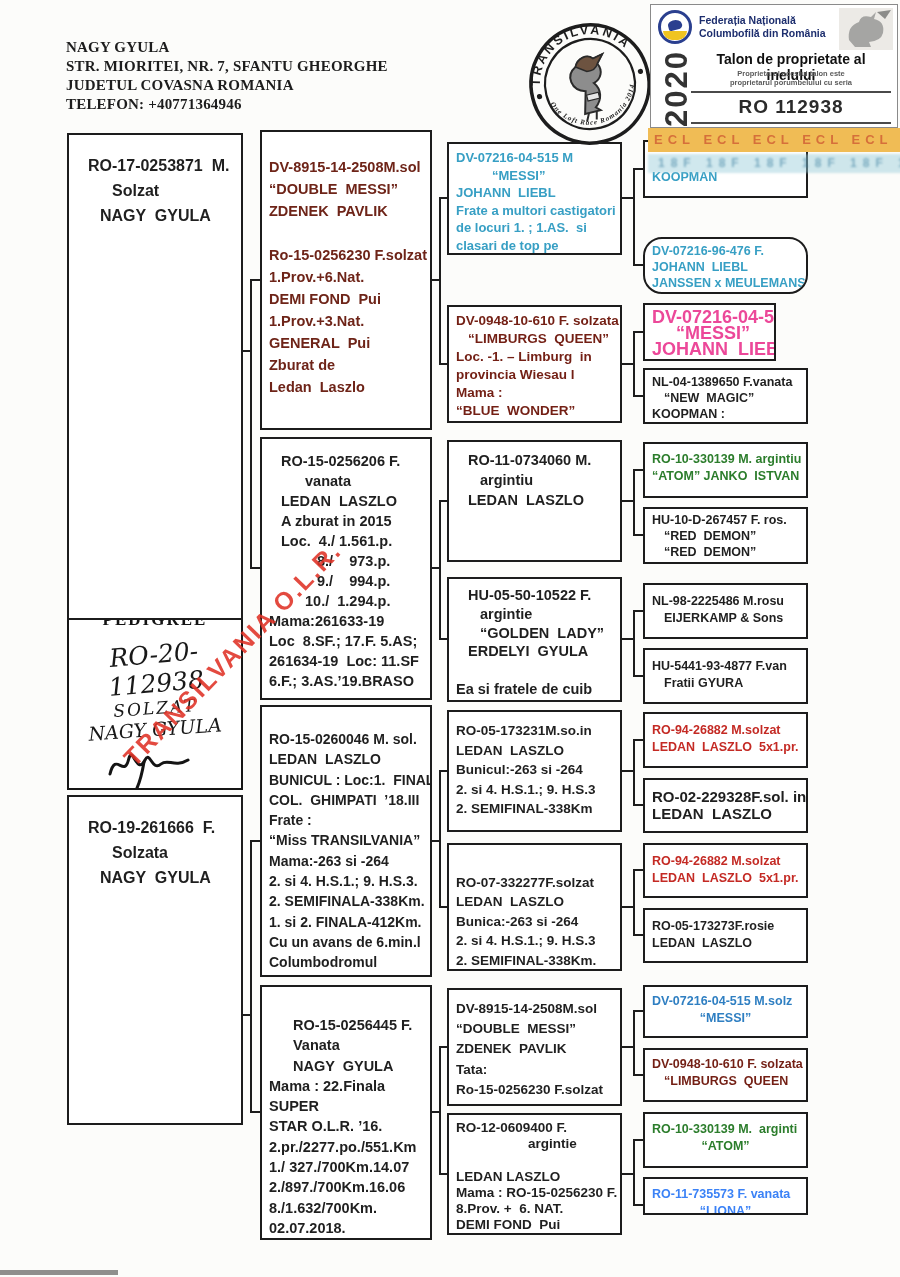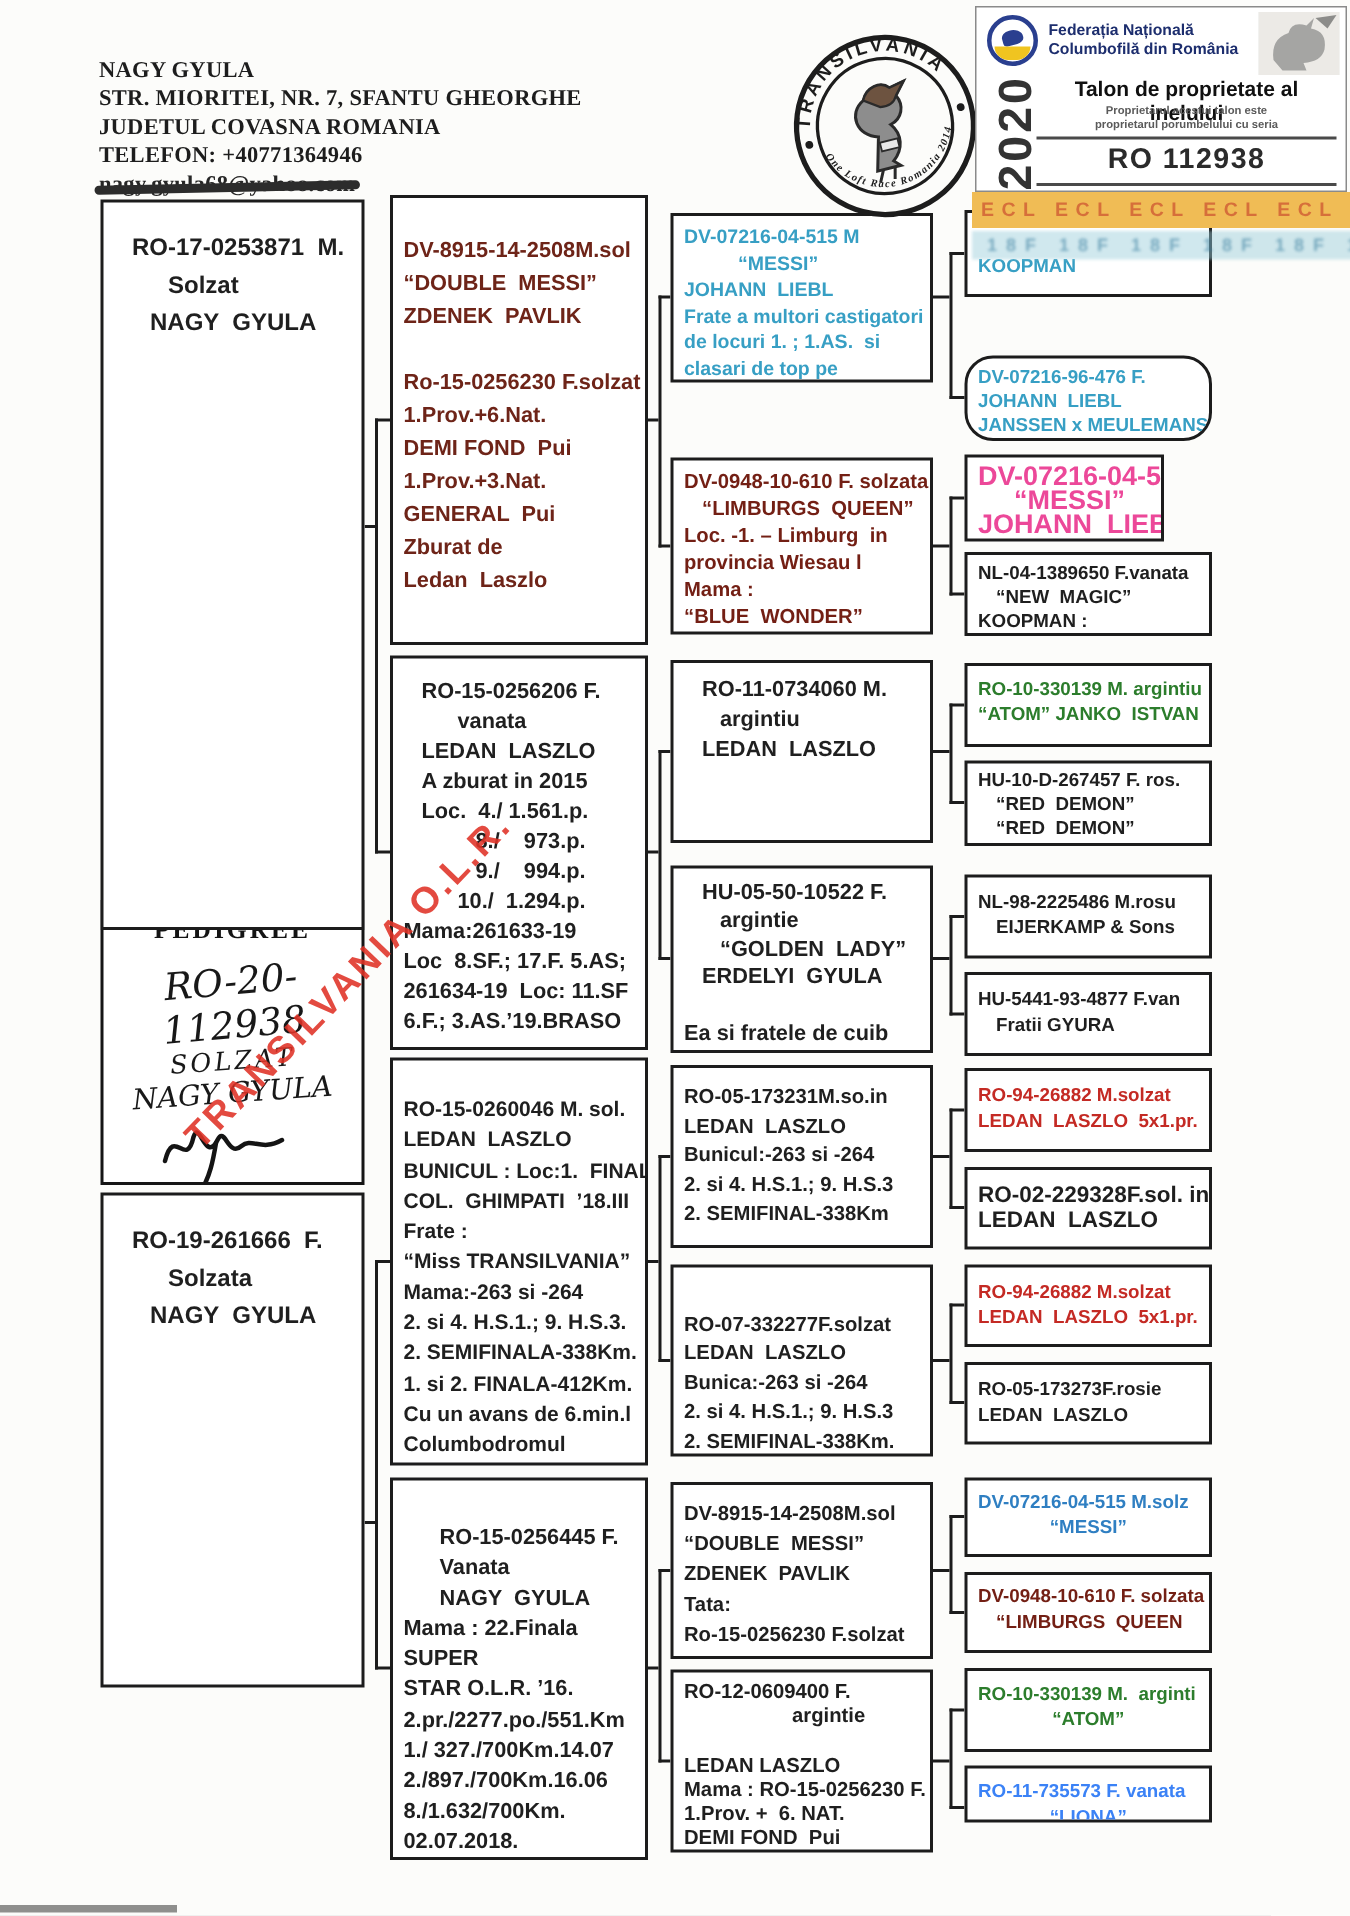--- a/index.html
+++ b/index.html
@@ -65,21 +65,20 @@
 </head>
 <body>
 
 <div id="stage">
 
   <div class="hdr">
     <div class="hline">NAGY GYULA</div>
     <div class="hline">STR. MIORITEI, NR. 7, SFANTU GHEORGHE</div>
     <div class="hline">JUDETUL COVASNA ROMANIA</div>
     <div class="hline">TELEFON: +40771364946</div>
-    <div><span class="strike">nagy.gyula68@yahoo.com</span></div>
   </div>
 
   <svg id="stamp" width="128" height="128" viewBox="0 0 128 128">
     <circle cx="64" cy="64" r="59" fill="none" stroke="#1d1d1d" stroke-width="3.5"></circle>
     <circle cx="64" cy="64" r="45" fill="none" stroke="#1d1d1d" stroke-width="2.2"></circle>
     <circle cx="12" cy="64" r="2.6" fill="#1d1d1d"></circle>
     <circle cx="116" cy="64" r="2.6" fill="#1d1d1d"></circle>
     <defs>
       <path id="arcTop" d="M 14,64 A 50,50 0 0 1 114,64"></path>
       <path id="arcBot" d="M 20,72 A 46,46 0 0 0 108,72"></path>
@@ -250,21 +249,21 @@
       <div class="line">ZDENEK  PAVLIK</div>
       <div class="line">Tata:</div>
       <div class="line">Ro-15-0256230 F.solzat</div>
     </div>
     <div class="box" style="left: 447px; top: 1113px; width: 175px; height: 122px; font-size: 13.5px; line-height: 16.2px; padding-top: 5px; color: rgb(31, 31, 31);">
       <div class="line">RO-12-0609400 F.</div>
       <div class="line" style="padding-left: 72px;">argintie</div>
       <div class="line"> </div>
       <div class="line">LEDAN LASZLO</div>
       <div class="line">Mama : RO-15-0256230 F.</div>
-      <div class="line">1.Prov. +  6. NAT.</div>
+      <div class="line">8.Prov. +  6. NAT.</div>
       <div class="line">DEMI FOND  Pui</div>
     </div>
     <div class="box" style="left: 643px; top: 140px; width: 165px; height: 58px; font-size: 12.5px; line-height: 16px; padding-top: 27px; color: rgb(55, 159, 196);">
       <div class="line">KOOPMAN</div>
     </div>
     <div class="box" style="left: 643px; top: 237px; width: 165px; height: 57px; font-size: 12.5px; line-height: 16px; padding-top: 4px; color: rgb(55, 159, 196); border-radius: 19px;">
       <div class="line">DV-07216-96-476 F.</div>
       <div class="line">JOHANN  LIEBL</div>
       <div class="line">JANSSEN x MEULEMANS</div>
     </div>

